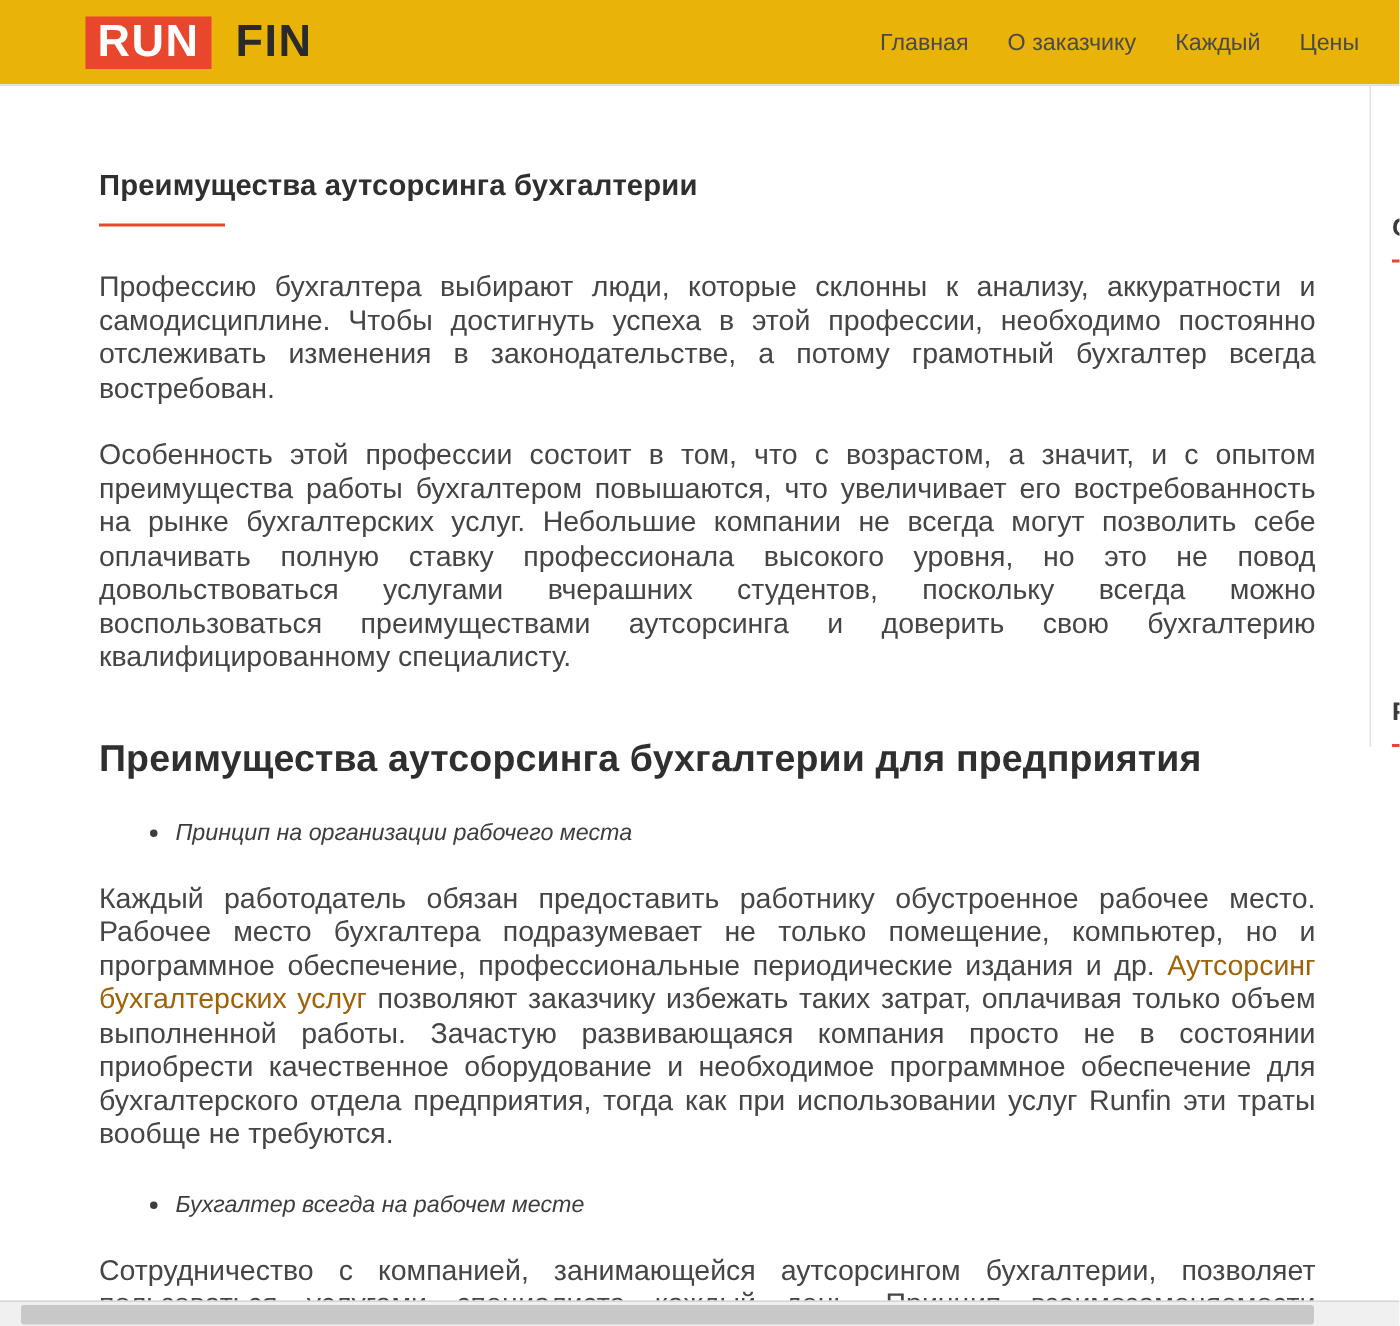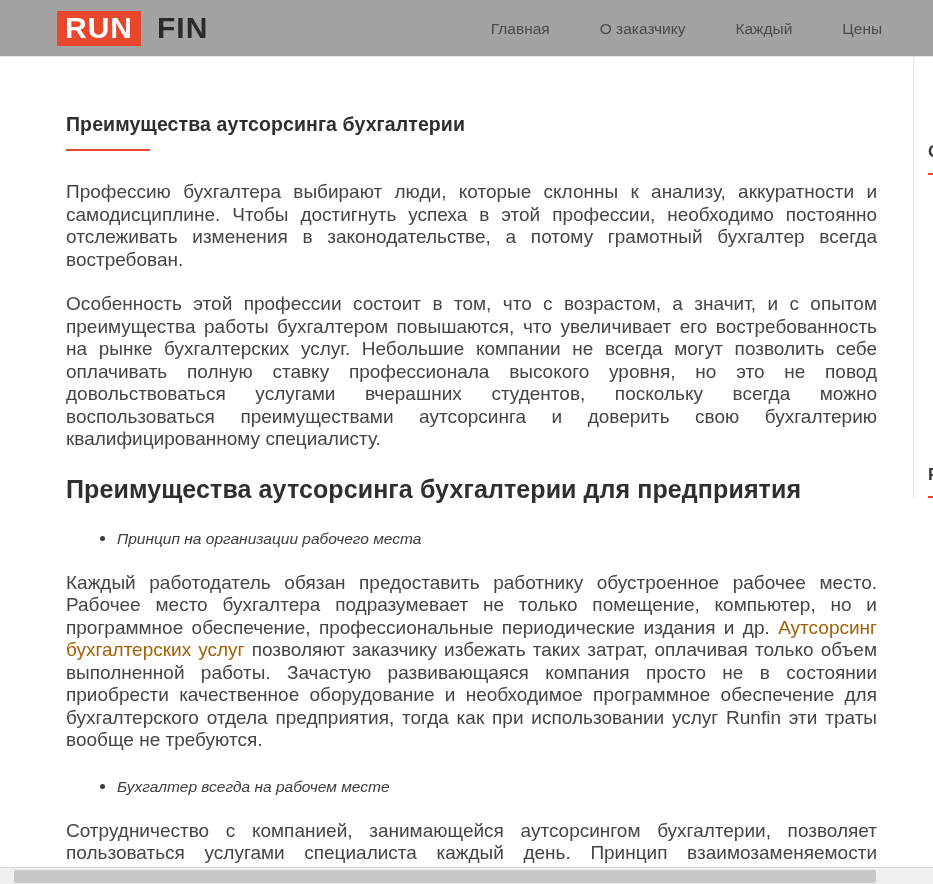--- a/index.html
+++ b/index.html
@@ -12,21 +12,21 @@
     width: 933px;
     height: 884px;
     overflow: hidden;
     position: relative;
     color: #3c3c3c;
   }
 
   
   .header {
     height: 57px;
-    background: #a3a3a3;
+    background: #eab308;
     display: flex;
     align-items: center;
     border-bottom: 1px solid #e6e6e6;
     box-sizing: border-box;
     position: relative;
   }
   .logo {
     display: flex;
     align-items: center;
     margin-left: 57px;
@@ -51,21 +51,20 @@
     line-height: 1;
   }
   .nav {
     position: absolute;
     right: 0;
     top: 0;
     height: 57px;
     display: flex;
     align-items: center;
     padding-right: 0;
-    gap: 24px;
   }
   .nav-item {
     font-size: 15.5px;
     color: #4a4a4a;
     margin-left: 26px;
     white-space: nowrap;
     cursor: pointer;
   }
   .nav-item:last-child {
     margin-right: -18px;
@@ -120,21 +119,21 @@
   .title-rule {
     width: 84px;
     height: 2px;
     background: #e8462d;
     margin-top: 13px;
   }
   h2.big-title {
     font-size: 25px;
     font-weight: bold;
     color: #2f2f2f;
-    margin: 24px 0 0 0;
+    margin: 41px 0 0 0;
     letter-spacing: 0.1px;
   }
   p.para {
     font-size: 19px;
     line-height: 22.5px;
     text-align: justify;
     color: #454545;
     margin: 22px 0 0 0;
   }
   p.para.first { margin-top: 30px; }

